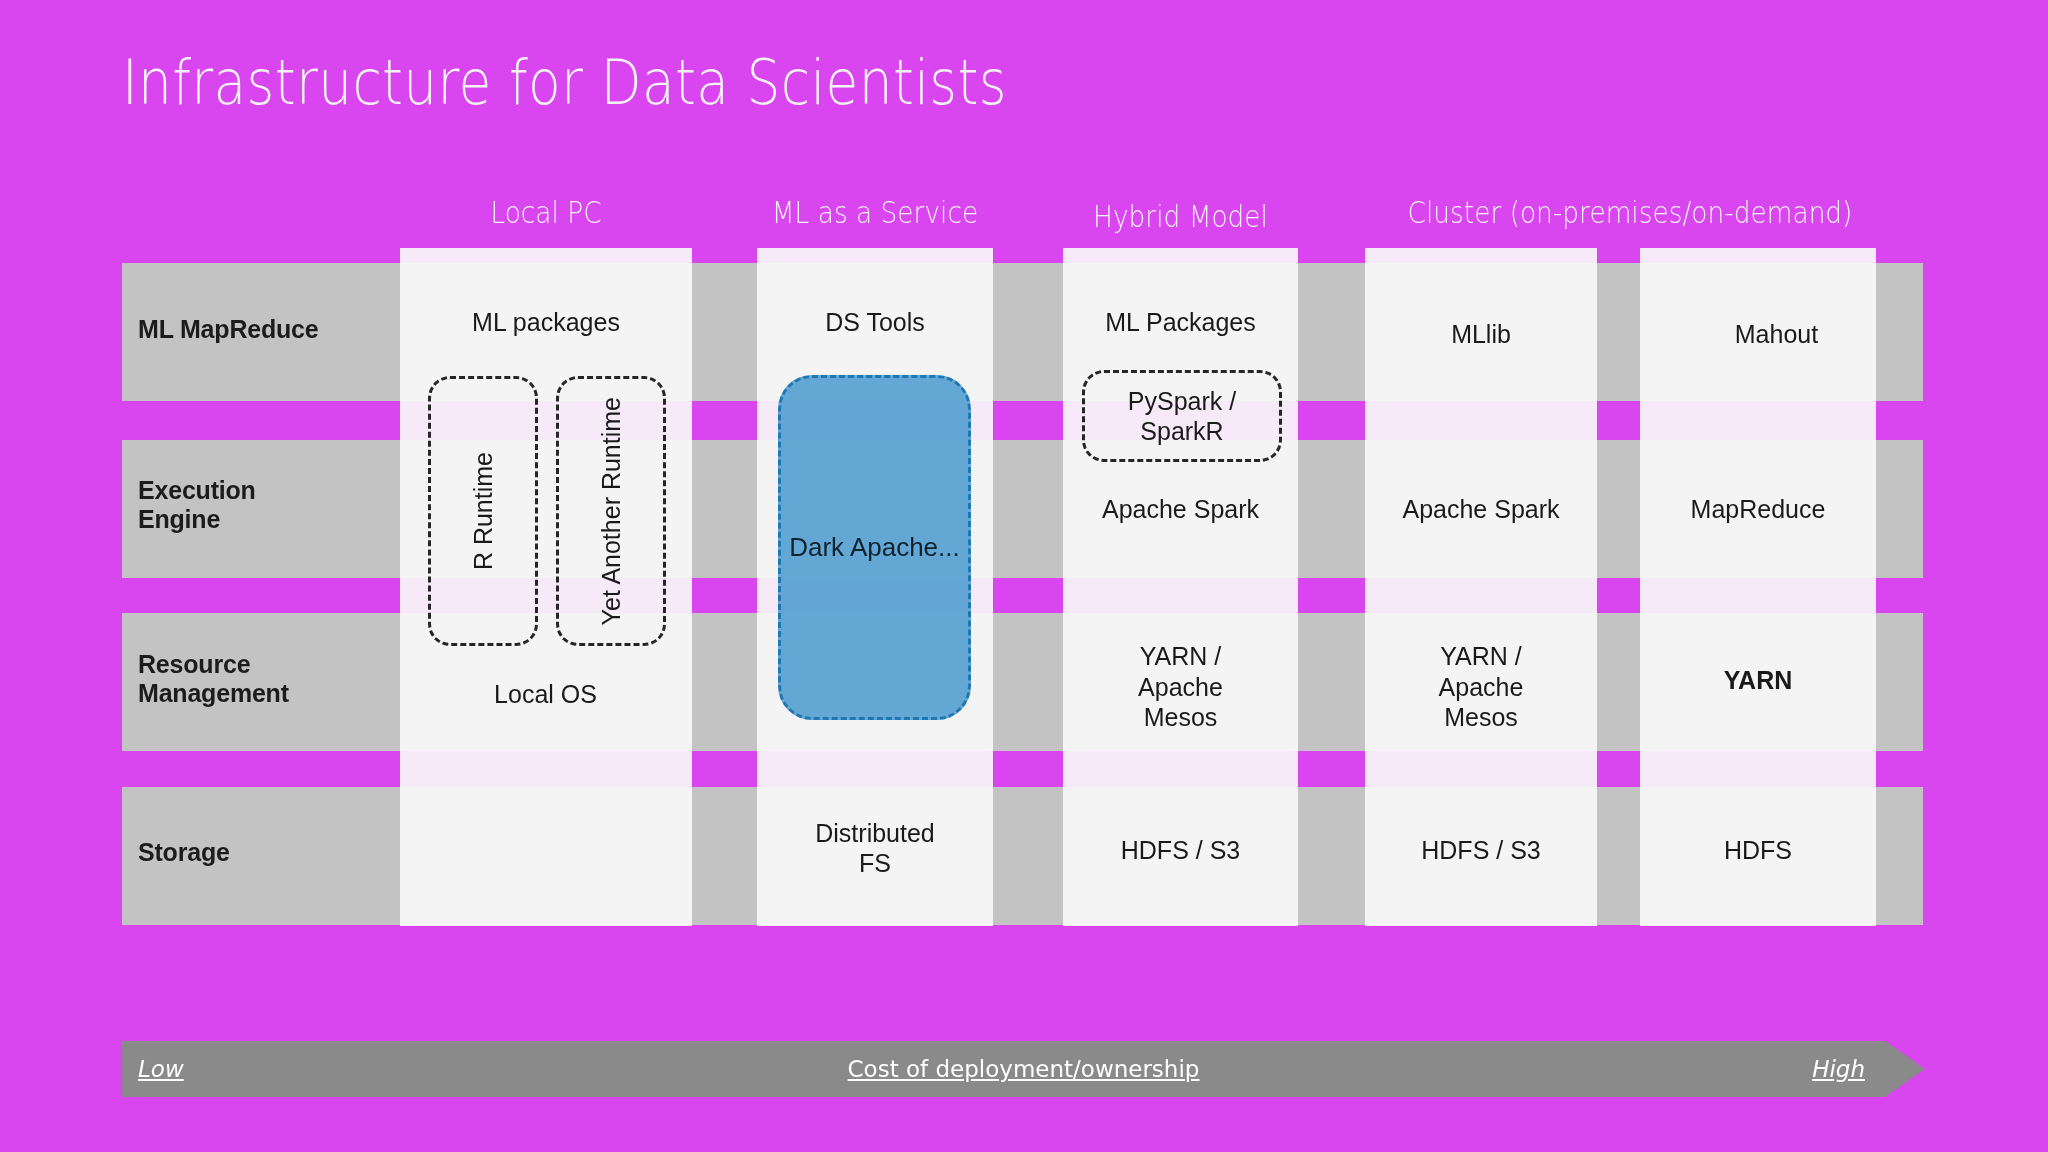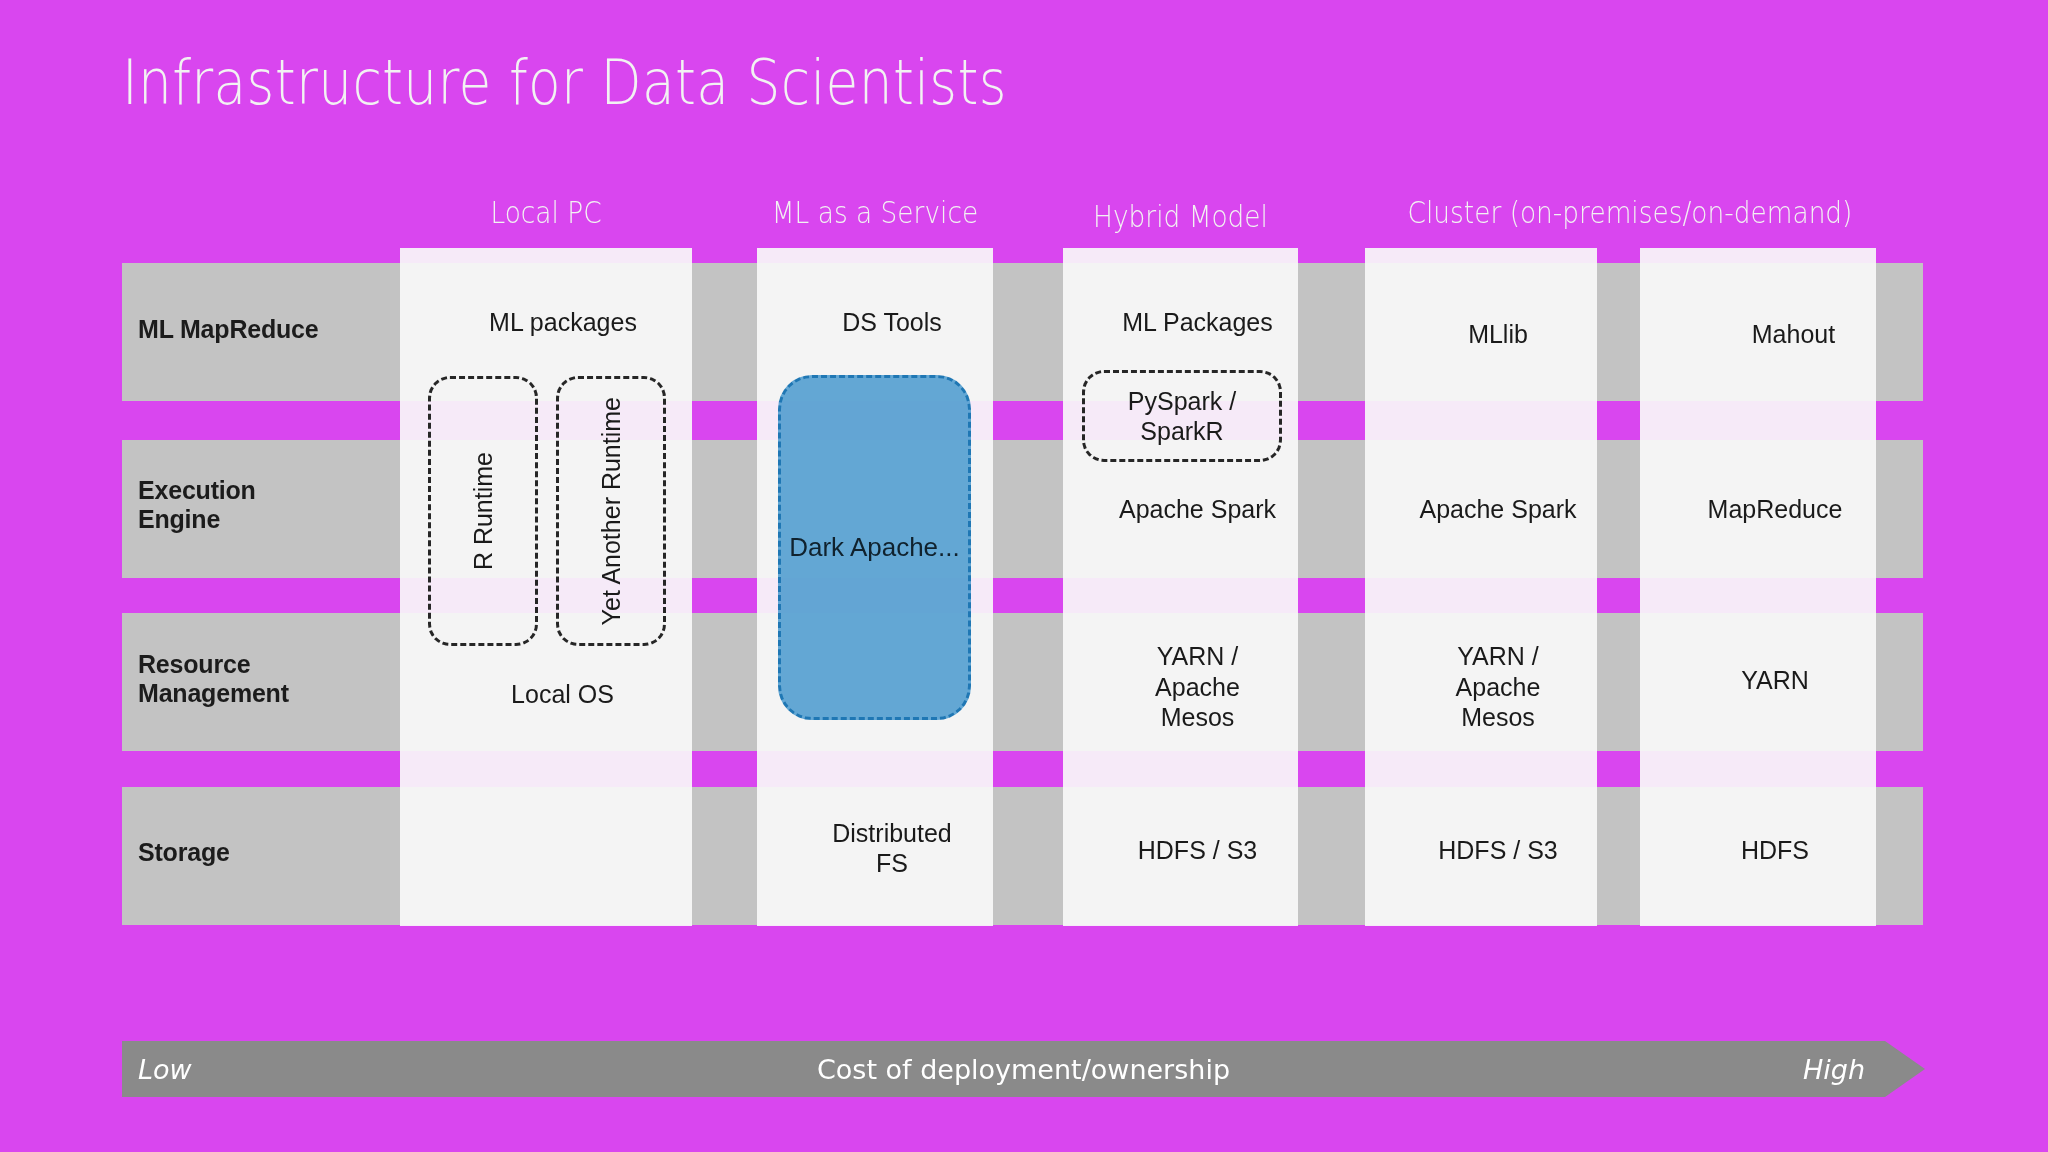--- a/index.html
+++ b/index.html
@@ -81,21 +81,20 @@
   .cell {
     position: absolute;
     text-align: center;
     font-size: 25px;
     color: #1a1a1a;
     font-weight: 400;
     line-height: 1.22;
     display: flex;
     align-items: center;
     justify-content: center;
-    padding-left: 17px;
   }
 
   
   .dashed-box {
     position: absolute;
     border: 3px dashed #262626;
     border-radius: 22px;
     box-sizing: border-box;
     display: flex;
     align-items: center;
@@ -143,23 +142,24 @@
     position: absolute;
     inset: 0;
     background: #8a8a8a;
     clip-path: polygon(0 0, calc(100% - 40px) 0, 100% 50%, calc(100% - 40px) 100%, 0 100%);
   }
   #arrow-low, #arrow-high, #arrow-mid {
     position: absolute;
     top: 50%;
     transform: translateY(-50%);
     color: #ffffff;
-    font-size: 27px;
+    font-size: 23px;
     white-space: nowrap;
     font-family: "DejaVu Sans", sans-serif;
+    text-decoration: underline;
   }
   #arrow-low { left: 16px; font-style: italic; }
   #arrow-high { right: 60px; font-style: italic; }
   #arrow-mid { left: 0; width: 100%; text-align: center; font-style: normal; }
 </style>
 </head>
 <body>
 
 <div id="slide">
 
@@ -232,21 +232,21 @@
   <div class="cell" style="left:1365px; top:632px; width:232px; height:110px; white-space:pre-line;">YARN /
 Apache
 Mesos</div>
 
   <div class="cell" style="left:1365px; top:828px; width:232px; height:44px;">HDFS / S3</div>
 
   <div class="cell" style="left:1640px; top:312px; width:273px; height:44px;">Mahout</div>
 
   <div class="cell" style="left:1640px; top:487px; width:236px; height:44px;">MapReduce</div>
 
-  <div class="cell" style="left:1640px; top:658px; width:236px; height:44px;">YARN</div>
+  <div class="cell" style="left:1640px; top:658px; width:236px; height:44px;font-weight:bold;">YARN</div>
 
   <div class="cell" style="left:1640px; top:828px; width:236px; height:44px;">HDFS</div>
 
   <div id="arrow-wrap">
     <div id="arrow-shape"></div>
     <div id="arrow-low">Low</div>
     <div id="arrow-mid">Cost of deployment/ownership</div>
     <div id="arrow-high">High</div>
   </div>
 

